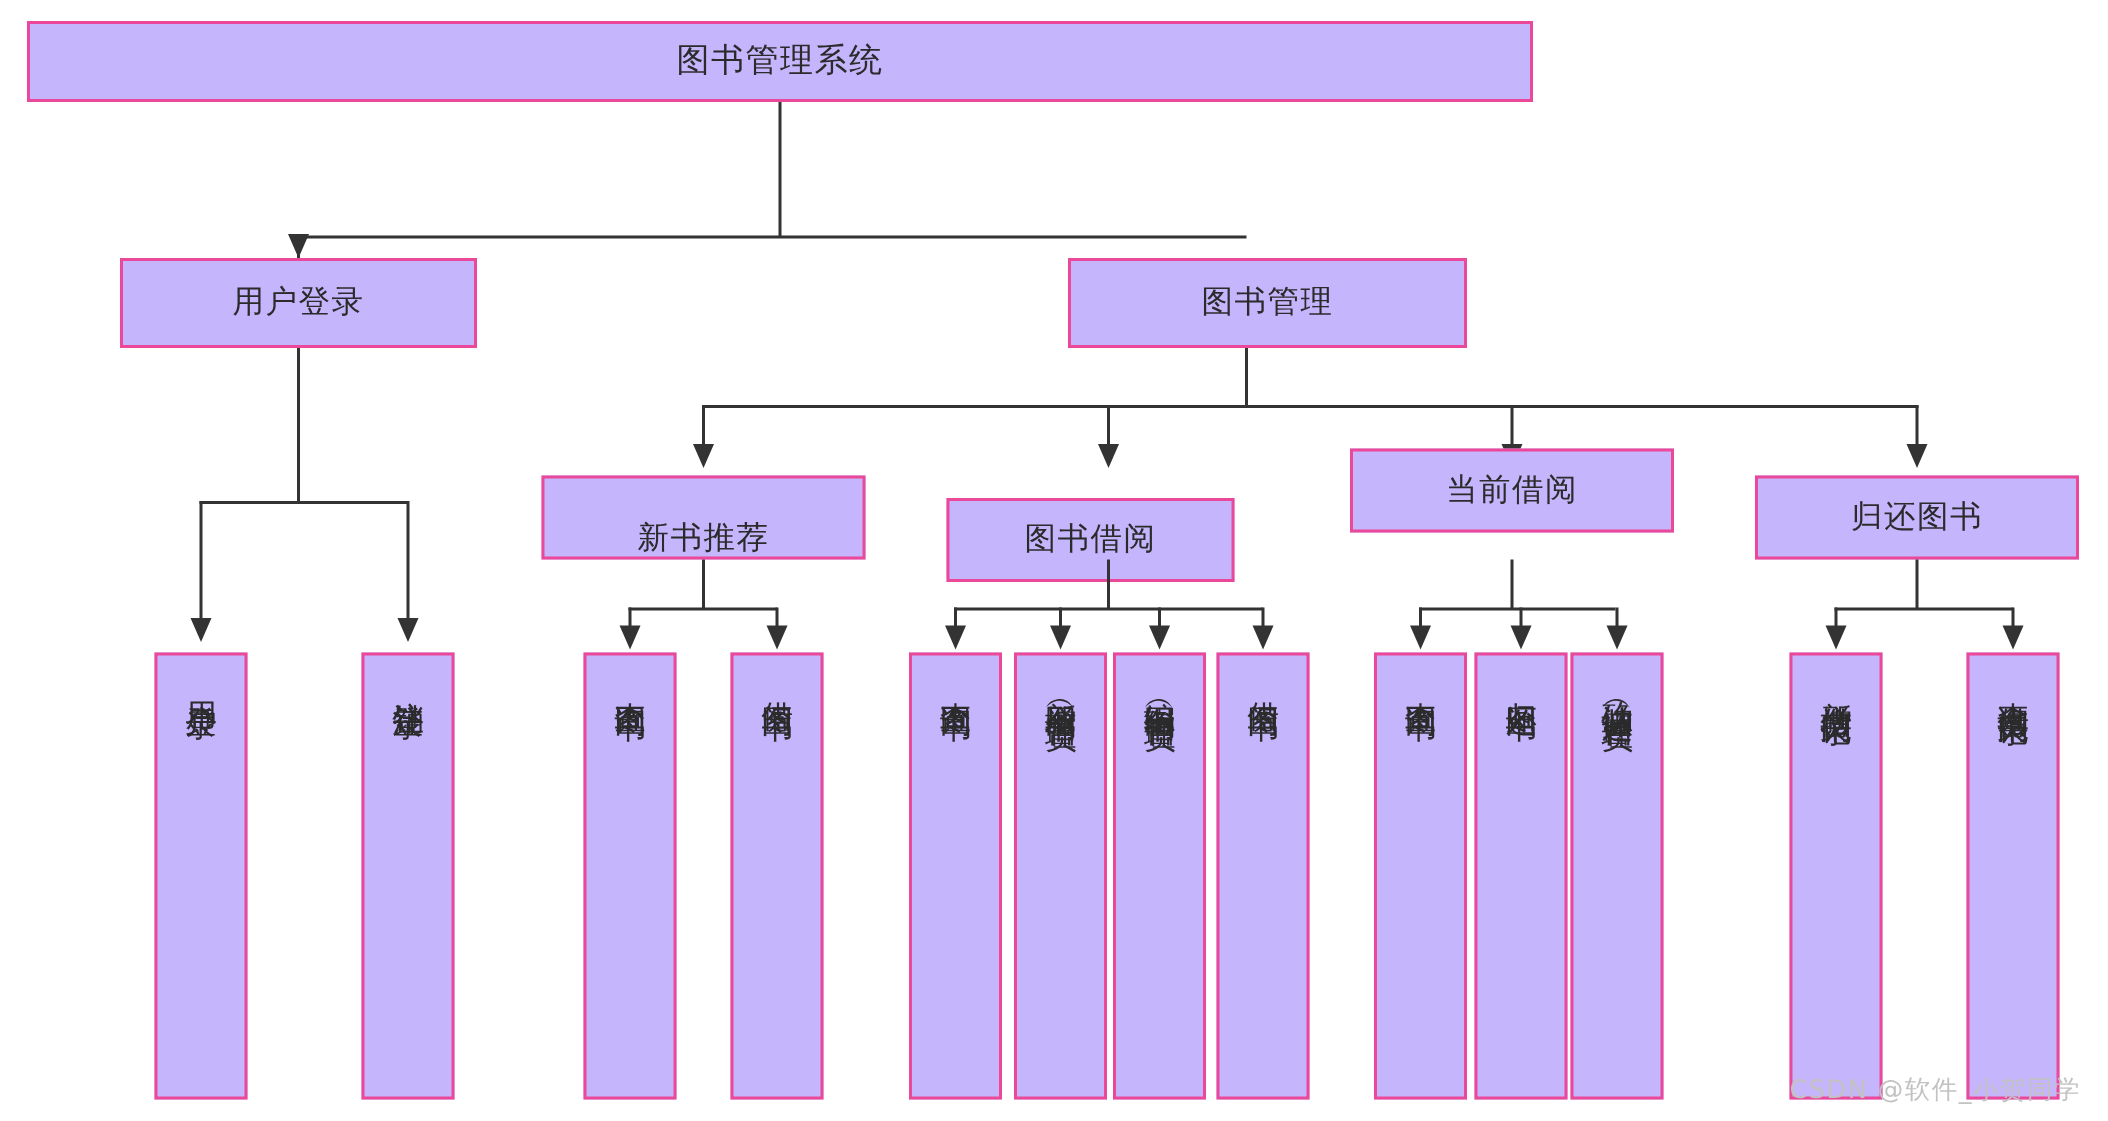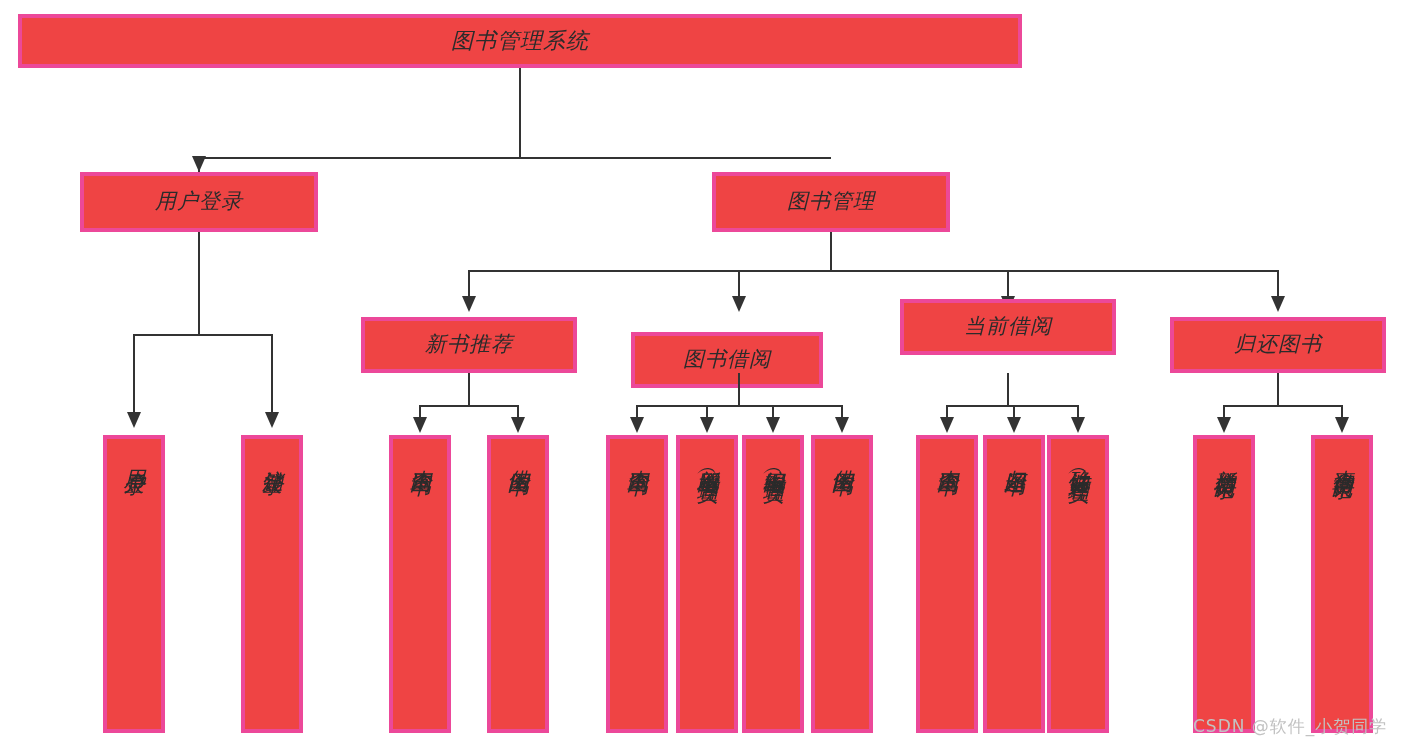--- a/index.html
+++ b/index.html
@@ -8,27 +8,26 @@
   #canvas{
     position:relative;
     width:1405px;
     height:747px;
     background:#ffffff;
     overflow:hidden;
   }
   .node{
     position:absolute;
     box-sizing:border-box;
-    border:4px solid #ec4899;
-    background:#ef4444;
+    border:2px solid #ec4899;
+    background:#c4b5fd;
     display:flex;
     align-items:center;
     justify-content:center;
     color:#2b2b2b;
-    font-style:italic;
   }
   .node-label{
     font-size:21px;
     line-height:1.2;
     letter-spacing:1px;
     white-space:nowrap;
     color:#2b2b2b;
   }
   .node.root .node-label{font-size:22px;}
   .node.level1 .node-label{font-size:21px;}
@@ -80,21 +79,21 @@
 
   <div class="edge v" style="left:519px; top:68px; height:90px;"></div>
   <div class="edge h" style="left:198px; top:157px; width:633px;"></div>
   <div class="edge v" style="left:198px; top:157px; height:24px;"></div>
   <div class="arrow" style="left:192px; top:127px; top:156px; margin-top:0;"></div>
 
   <div class="node level1" style="left:80px; top:172px; width:238px; height:60px;">
     <span class="node-label">用户登录</span>
   </div>
 
-  <div class="node level1" style="left:712px; top:172px; width:238px; height:60px;text-align:center;">
+  <div class="node level1" style="left:712px; top:172px; width:266px; height:60px;text-align:center;">
     <span class="node-label">图书管理</span>
   </div>
 
   <div class="edge v" style="left:198px; top:232px; height:103px;"></div>
   <div class="edge h" style="left:133px; top:334px; width:139px;"></div>
   <div class="edge v" style="left:133px; top:334px; height:80px;"></div>
   <div class="edge v" style="left:271px; top:334px; height:80px;"></div>
   <div class="arrow" style="left:127px; top:412px;"></div>
   <div class="arrow" style="left:265px; top:412px;"></div>
 
@@ -102,21 +101,21 @@
   <div class="edge h" style="left:468px; top:270px; width:811px;"></div>
   <div class="edge v" style="left:468px; top:270px; height:28px;"></div>
   <div class="edge v" style="left:738px; top:270px; height:28px;"></div>
   <div class="edge v" style="left:1007px; top:270px; height:28px;"></div>
   <div class="edge v" style="left:1277px; top:270px; height:28px;"></div>
   <div class="arrow" style="left:462px; top:296px;"></div>
   <div class="arrow" style="left:732px; top:296px;"></div>
   <div class="arrow" style="left:1001px; top:296px;"></div>
   <div class="arrow" style="left:1271px; top:296px;"></div>
 
-  <div class="node level2" style="left:361px; top:317px; width:216px; height:56px;">
+  <div class="node level2" style="left:361px; top:317px; width:216px; height:56px;align-items:flex-end;">
     <span class="node-label">新书推荐</span>
   </div>
   <div class="node level2" style="left:631px; top:332px; width:192px; height:56px;">
     <span class="node-label">图书借阅</span>
   </div>
   <div class="node level2" style="left:900px; top:299px; width:216px; height:56px;">
     <span class="node-label">当前借阅</span>
   </div>
   <div class="node level2" style="left:1170px; top:317px; width:216px; height:56px;">
     <span class="node-label">归还图书</span>

